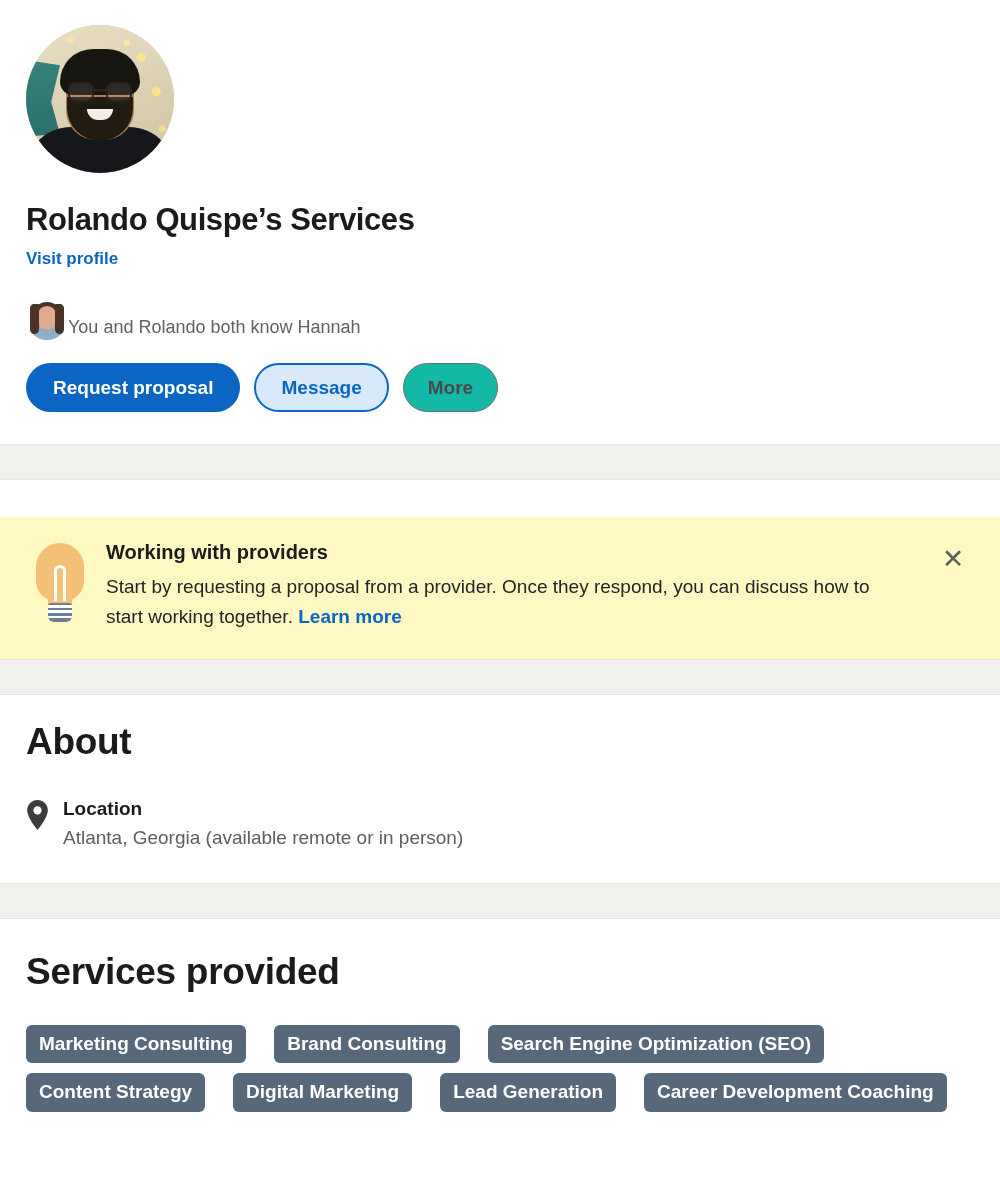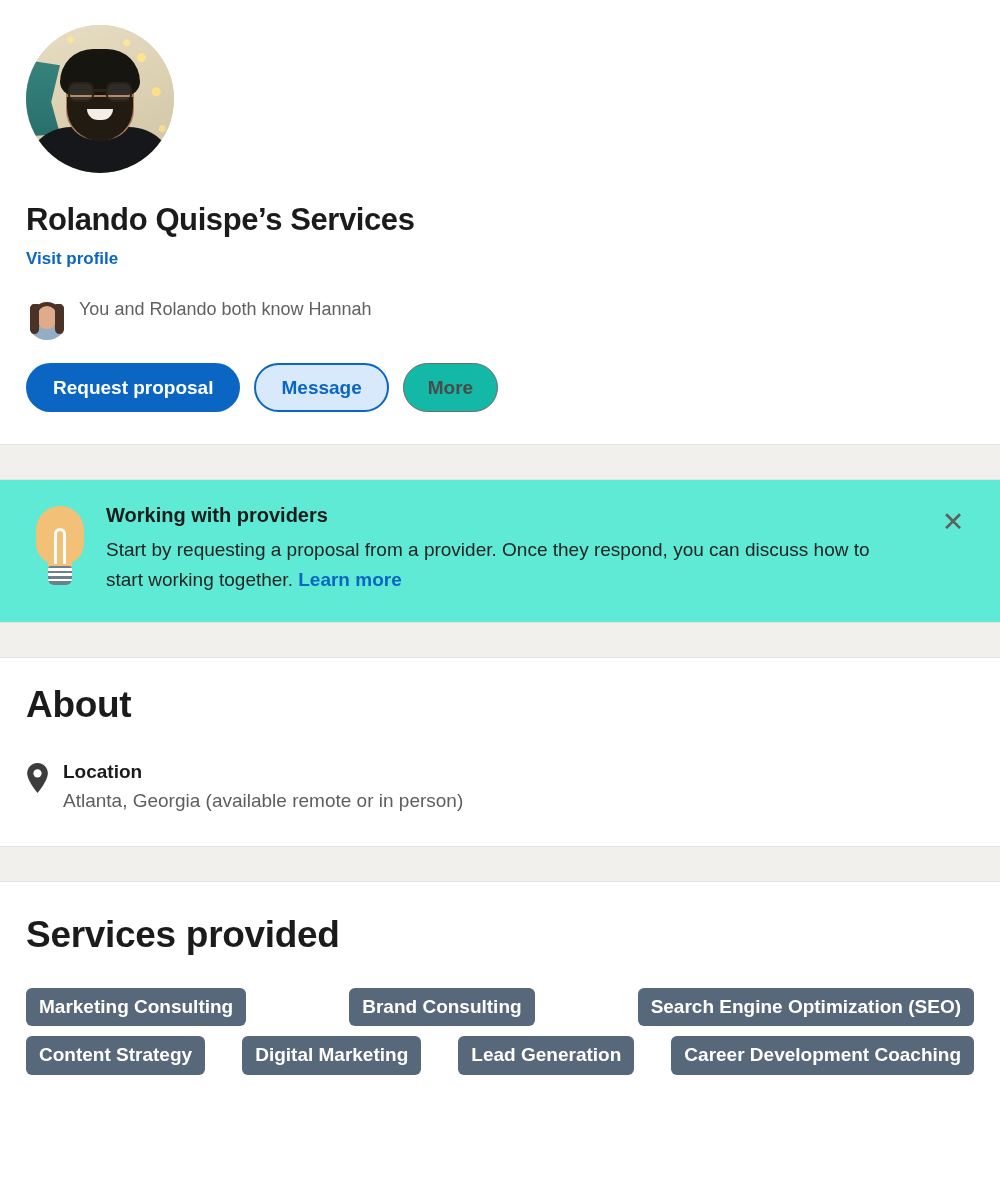--- a/index.html
+++ b/index.html
@@ -137,22 +137,21 @@
     font-size: 17px;
     font-weight: 700;
     color: #0a66c2;
     cursor: pointer;
     text-decoration: none;
   }
 
   
   .mutual {
     display: flex;
-    align-items: flex-start;
-    gap: 11px;
+    align-items: flex-end;
     margin-top: 29px;
   }
   .avatar-sm {
     width: 42px; height: 42px;
     border-radius: 50%;
     overflow: hidden;
     position: relative;
     background: #fdfdfd;
     flex: 0 0 auto;
   }
@@ -223,21 +222,22 @@
     padding: 14px 24px;
     font-weight: 600;
   }
 
   
   .tip {
     display: flex;
     align-items: flex-start;
     padding: 22px 26px 26px 26px;
     position: relative;
-    background: #5eead4;
+    background: #fef9c3;
+    margin-top: 37px;
   }
   .bulb {
     position: relative;
     width: 56px; height: 82px;
     flex: 0 0 auto;
     margin-top: 4px;
     margin-left: 6px;
   }
   .bulb .glass {
     position: absolute; left: 4px; top: 0;
@@ -334,21 +334,20 @@
   }
 
   
   .services { padding-top: 32px; padding-bottom: 28px; }
   .tag-list {
     display: flex;
     flex-wrap: wrap;
     gap: 10px 28px;
     margin-top: 32px;
     max-width: 948px;
-    justify-content: space-between;
   }
   .tag {
     background: #56687a;
     color: #ffffff;
     font-size: 19px;
     font-weight: 700;
     border-radius: 6px;
     padding: 8px 13px 9px 13px;
     line-height: 1.15;
     white-space: nowrap;

